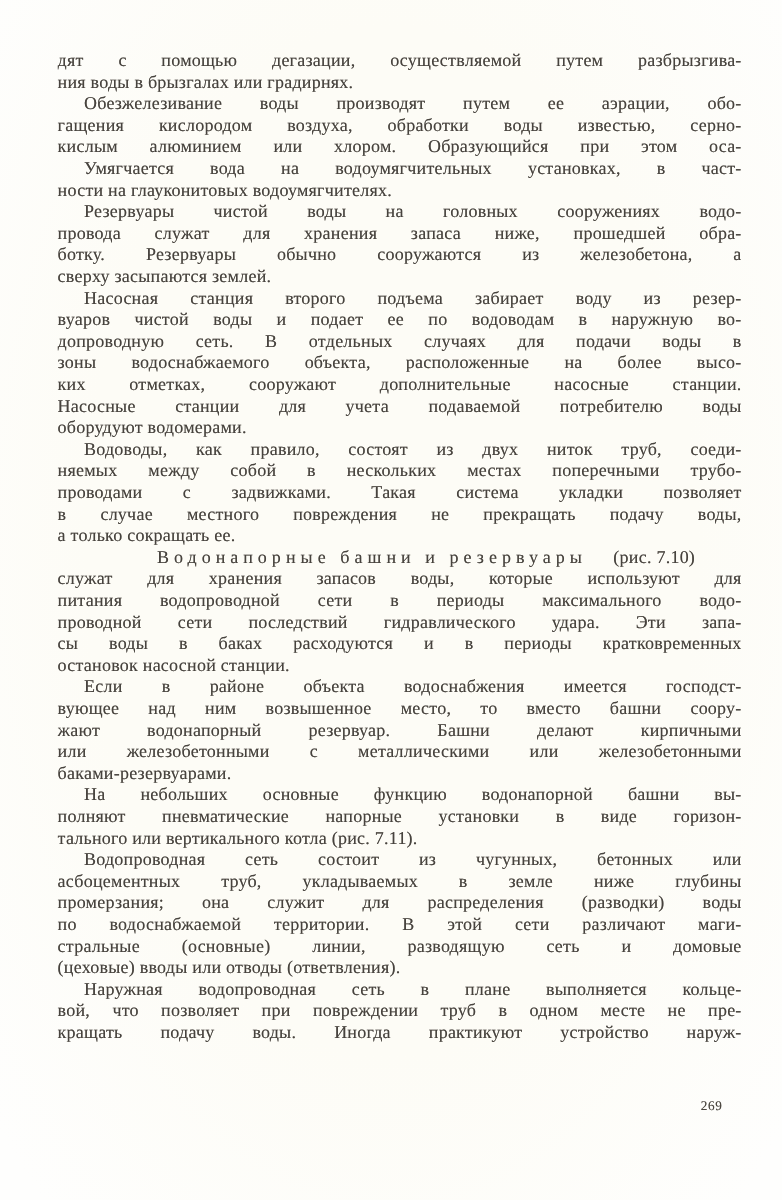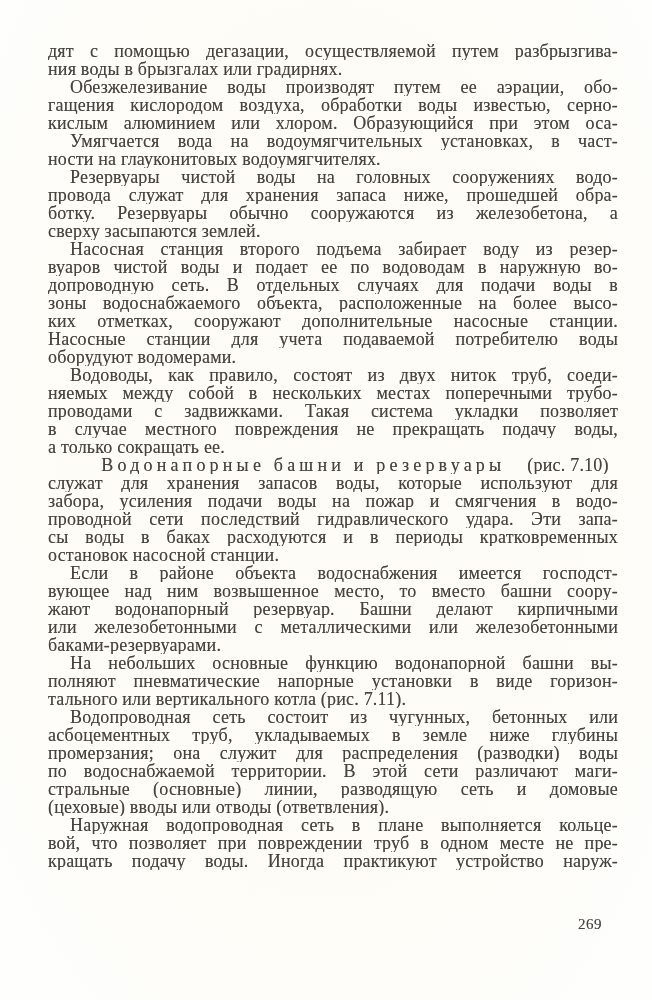--- a/index.html
+++ b/index.html
@@ -18,21 +18,21 @@
   .text-block {
     position: absolute;
     left: 48px;
     top: 42px;
     width: 570px;
   }
 
   .paragraph { margin: 0; padding: 0; }
 
   .line {
-    font-size: 18px;
+    font-size: 15px;
     line-height: 18px;
     height: 18px;
     text-align: justify;
     text-align-last: justify;
     overflow: hidden;
     white-space: nowrap;
     letter-spacing: 0.2px;
     text-shadow: 0 0 0.5px rgba(72, 67, 60, 0.55);
   }
 
@@ -48,21 +48,21 @@
     align-items: baseline;
     padding-left: 22px;
     box-sizing: border-box;
   }
   .spaced-text { letter-spacing: 4.2px; }
 
   .page-number {
     position: absolute;
     right: 50px;
     top: 916px;
-    font-size: 15px;
+    font-size: 11px;
     letter-spacing: 0.5px;
     color: #4a463f;
     text-shadow: 0 0 0.5px rgba(72, 67, 60, 0.5);
   }
 </style>
 </head>
 <body>
 
 <div class="sheet">
   <div class="text-block" id="text-block">
@@ -100,21 +100,21 @@
         <div class="line">проводами с задвижками. Такая система укладки позволяет</div>
         <div class="line">в случае местного повреждения не прекращать подачу воды,</div>
         <div class="line lastline">а только сокращать ее.</div>
       </div>
       <div class="paragraph indent">
         <div class="line spread">
           <span class="spaced-text">Водонапорные башни и резервуары</span>
           <span>(рис. 7.10)</span>
         </div>
         <div class="line">служат для хранения запасов воды, которые используют для</div>
-        <div class="line">забора, усиления подачи воды на пожар и смягчения в водо-</div>
+        <div class="line">питания водопроводной сети в периоды максимального водо-</div>
         <div class="line">проводной сети последствий гидравлического удара. Эти запа-</div>
         <div class="line">сы воды в баках расходуются и в периоды кратковременных</div>
         <div class="line lastline">остановок насосной станции.</div>
       </div>
       <div class="paragraph indent">
         <div class="line">Если в районе объекта водоснабжения имеется господст-</div>
         <div class="line">вующее над ним возвышенное место, то вместо башни соору-</div>
         <div class="line">жают водонапорный резервуар. Башни делают кирпичными</div>
         <div class="line">или железобетонными с металлическими или железобетонными</div>
         <div class="line lastline">баками-резервуарами.</div>

